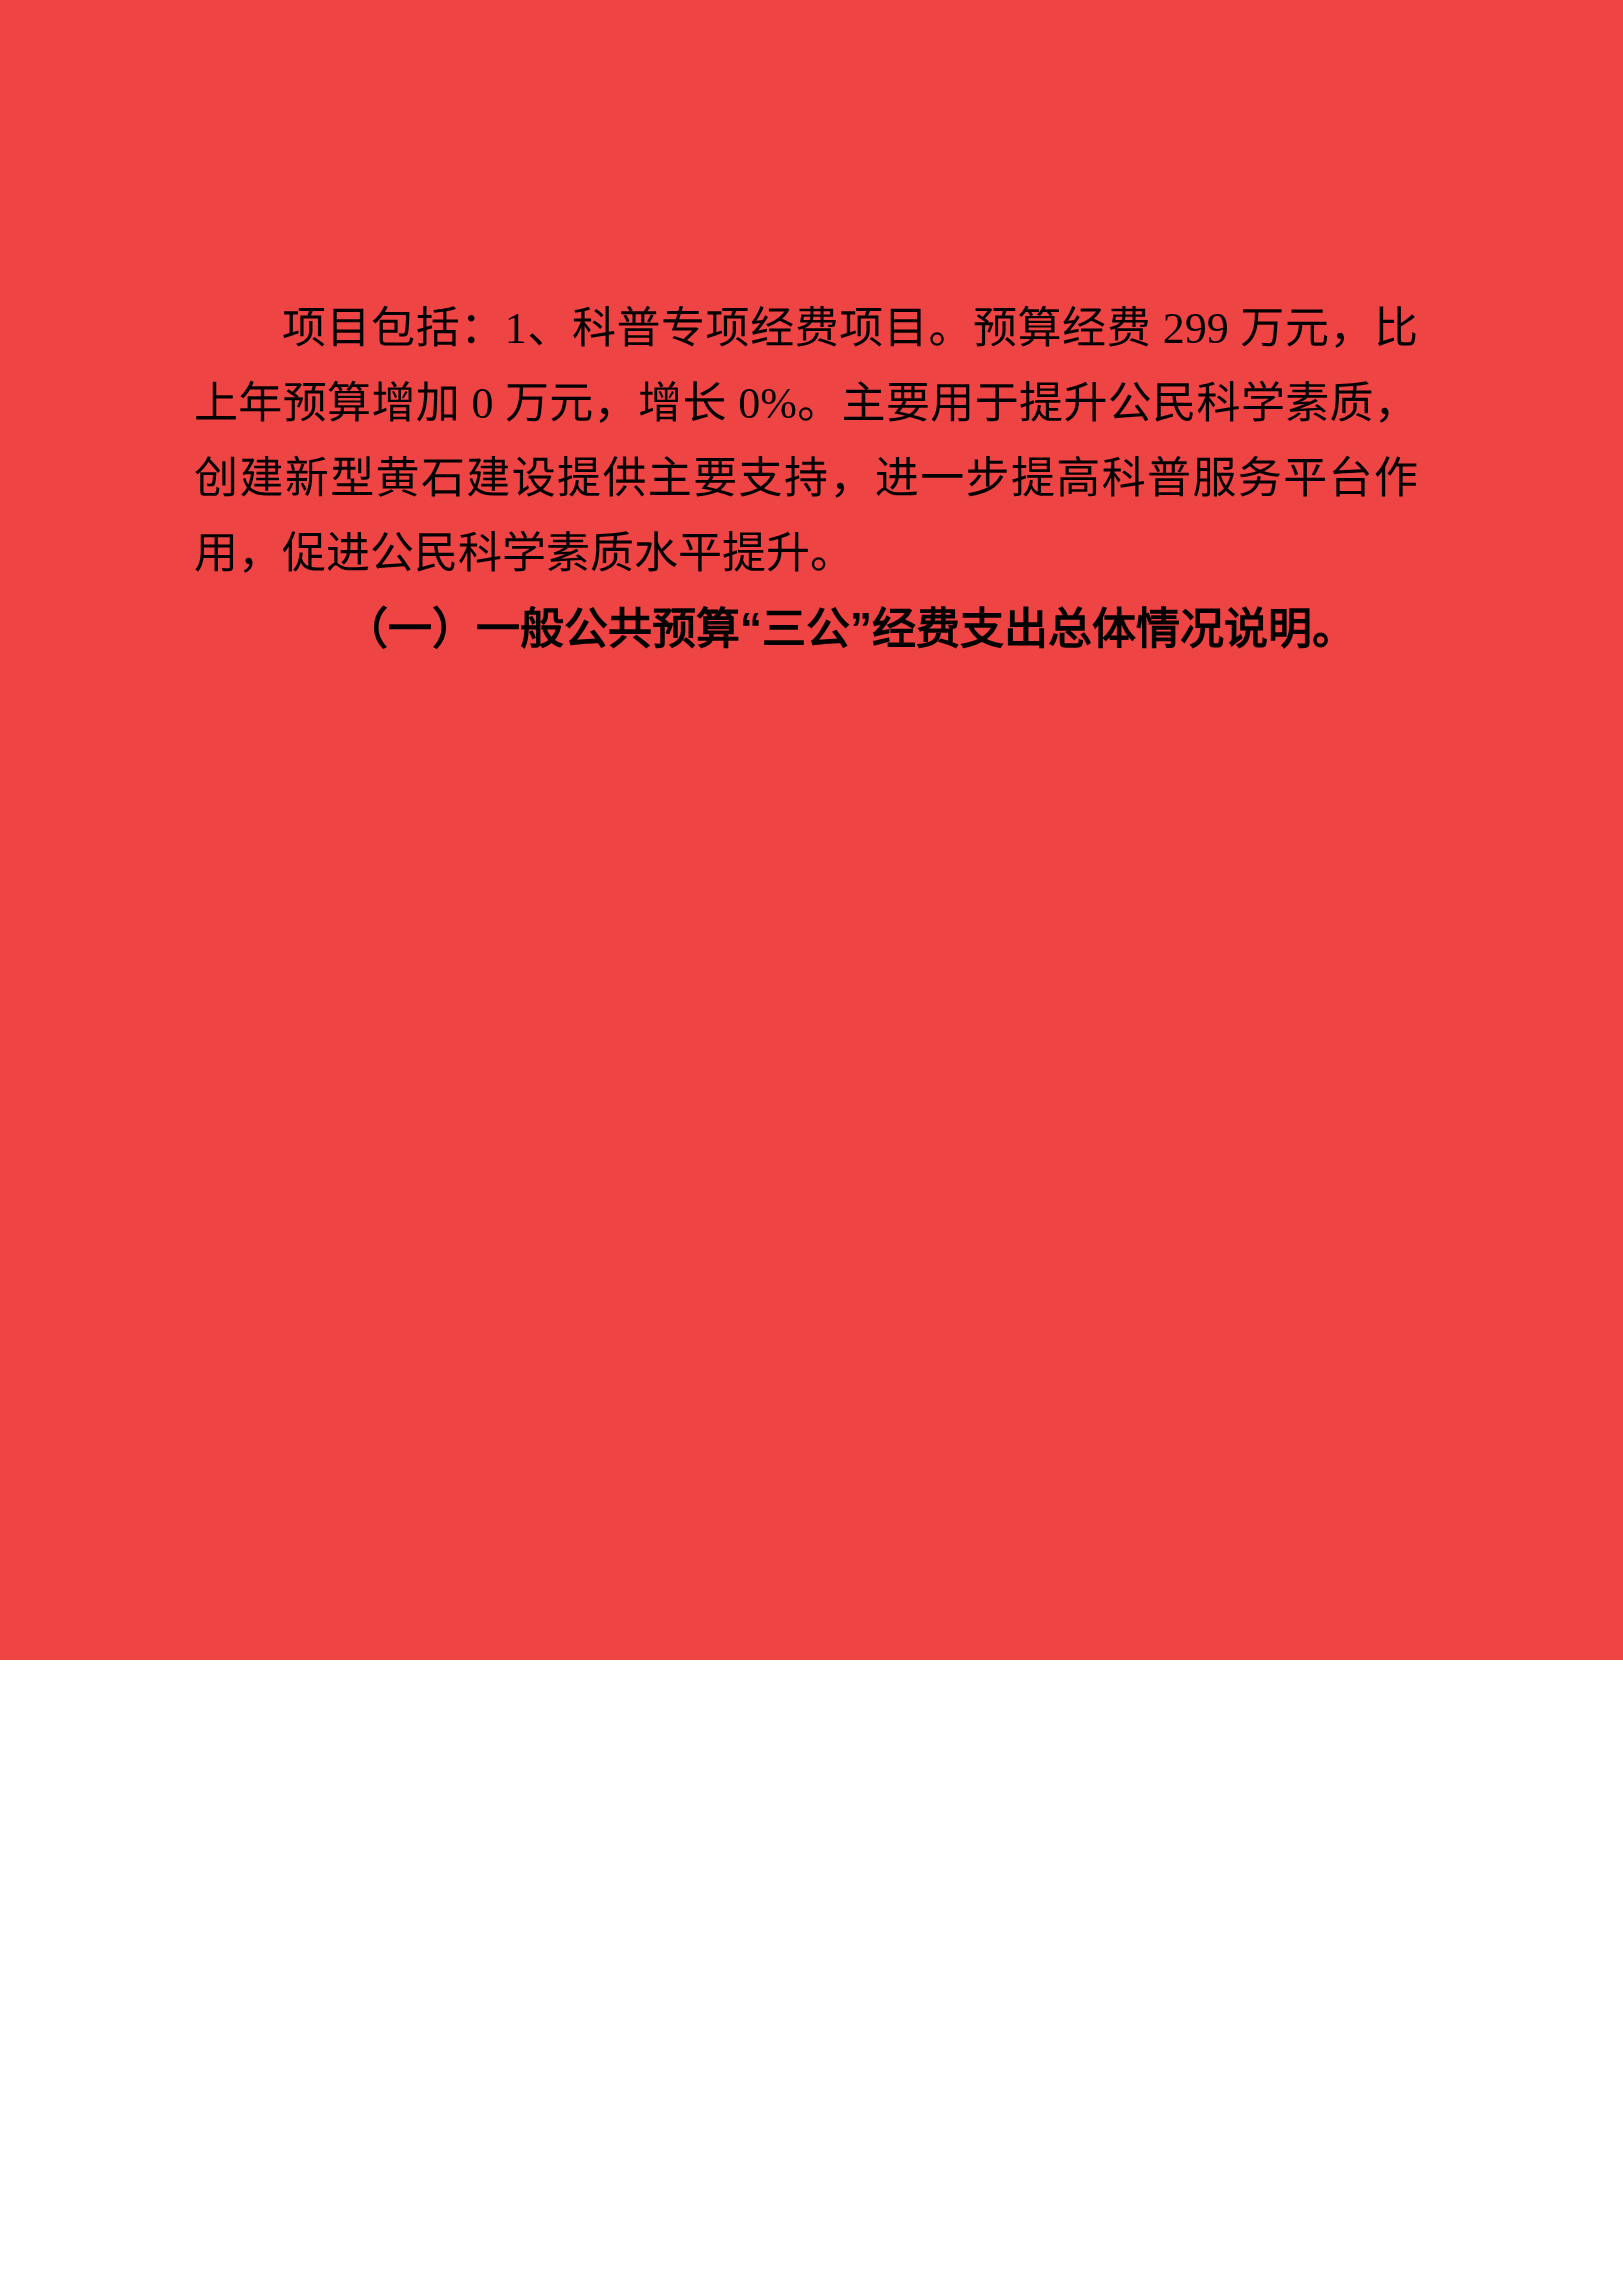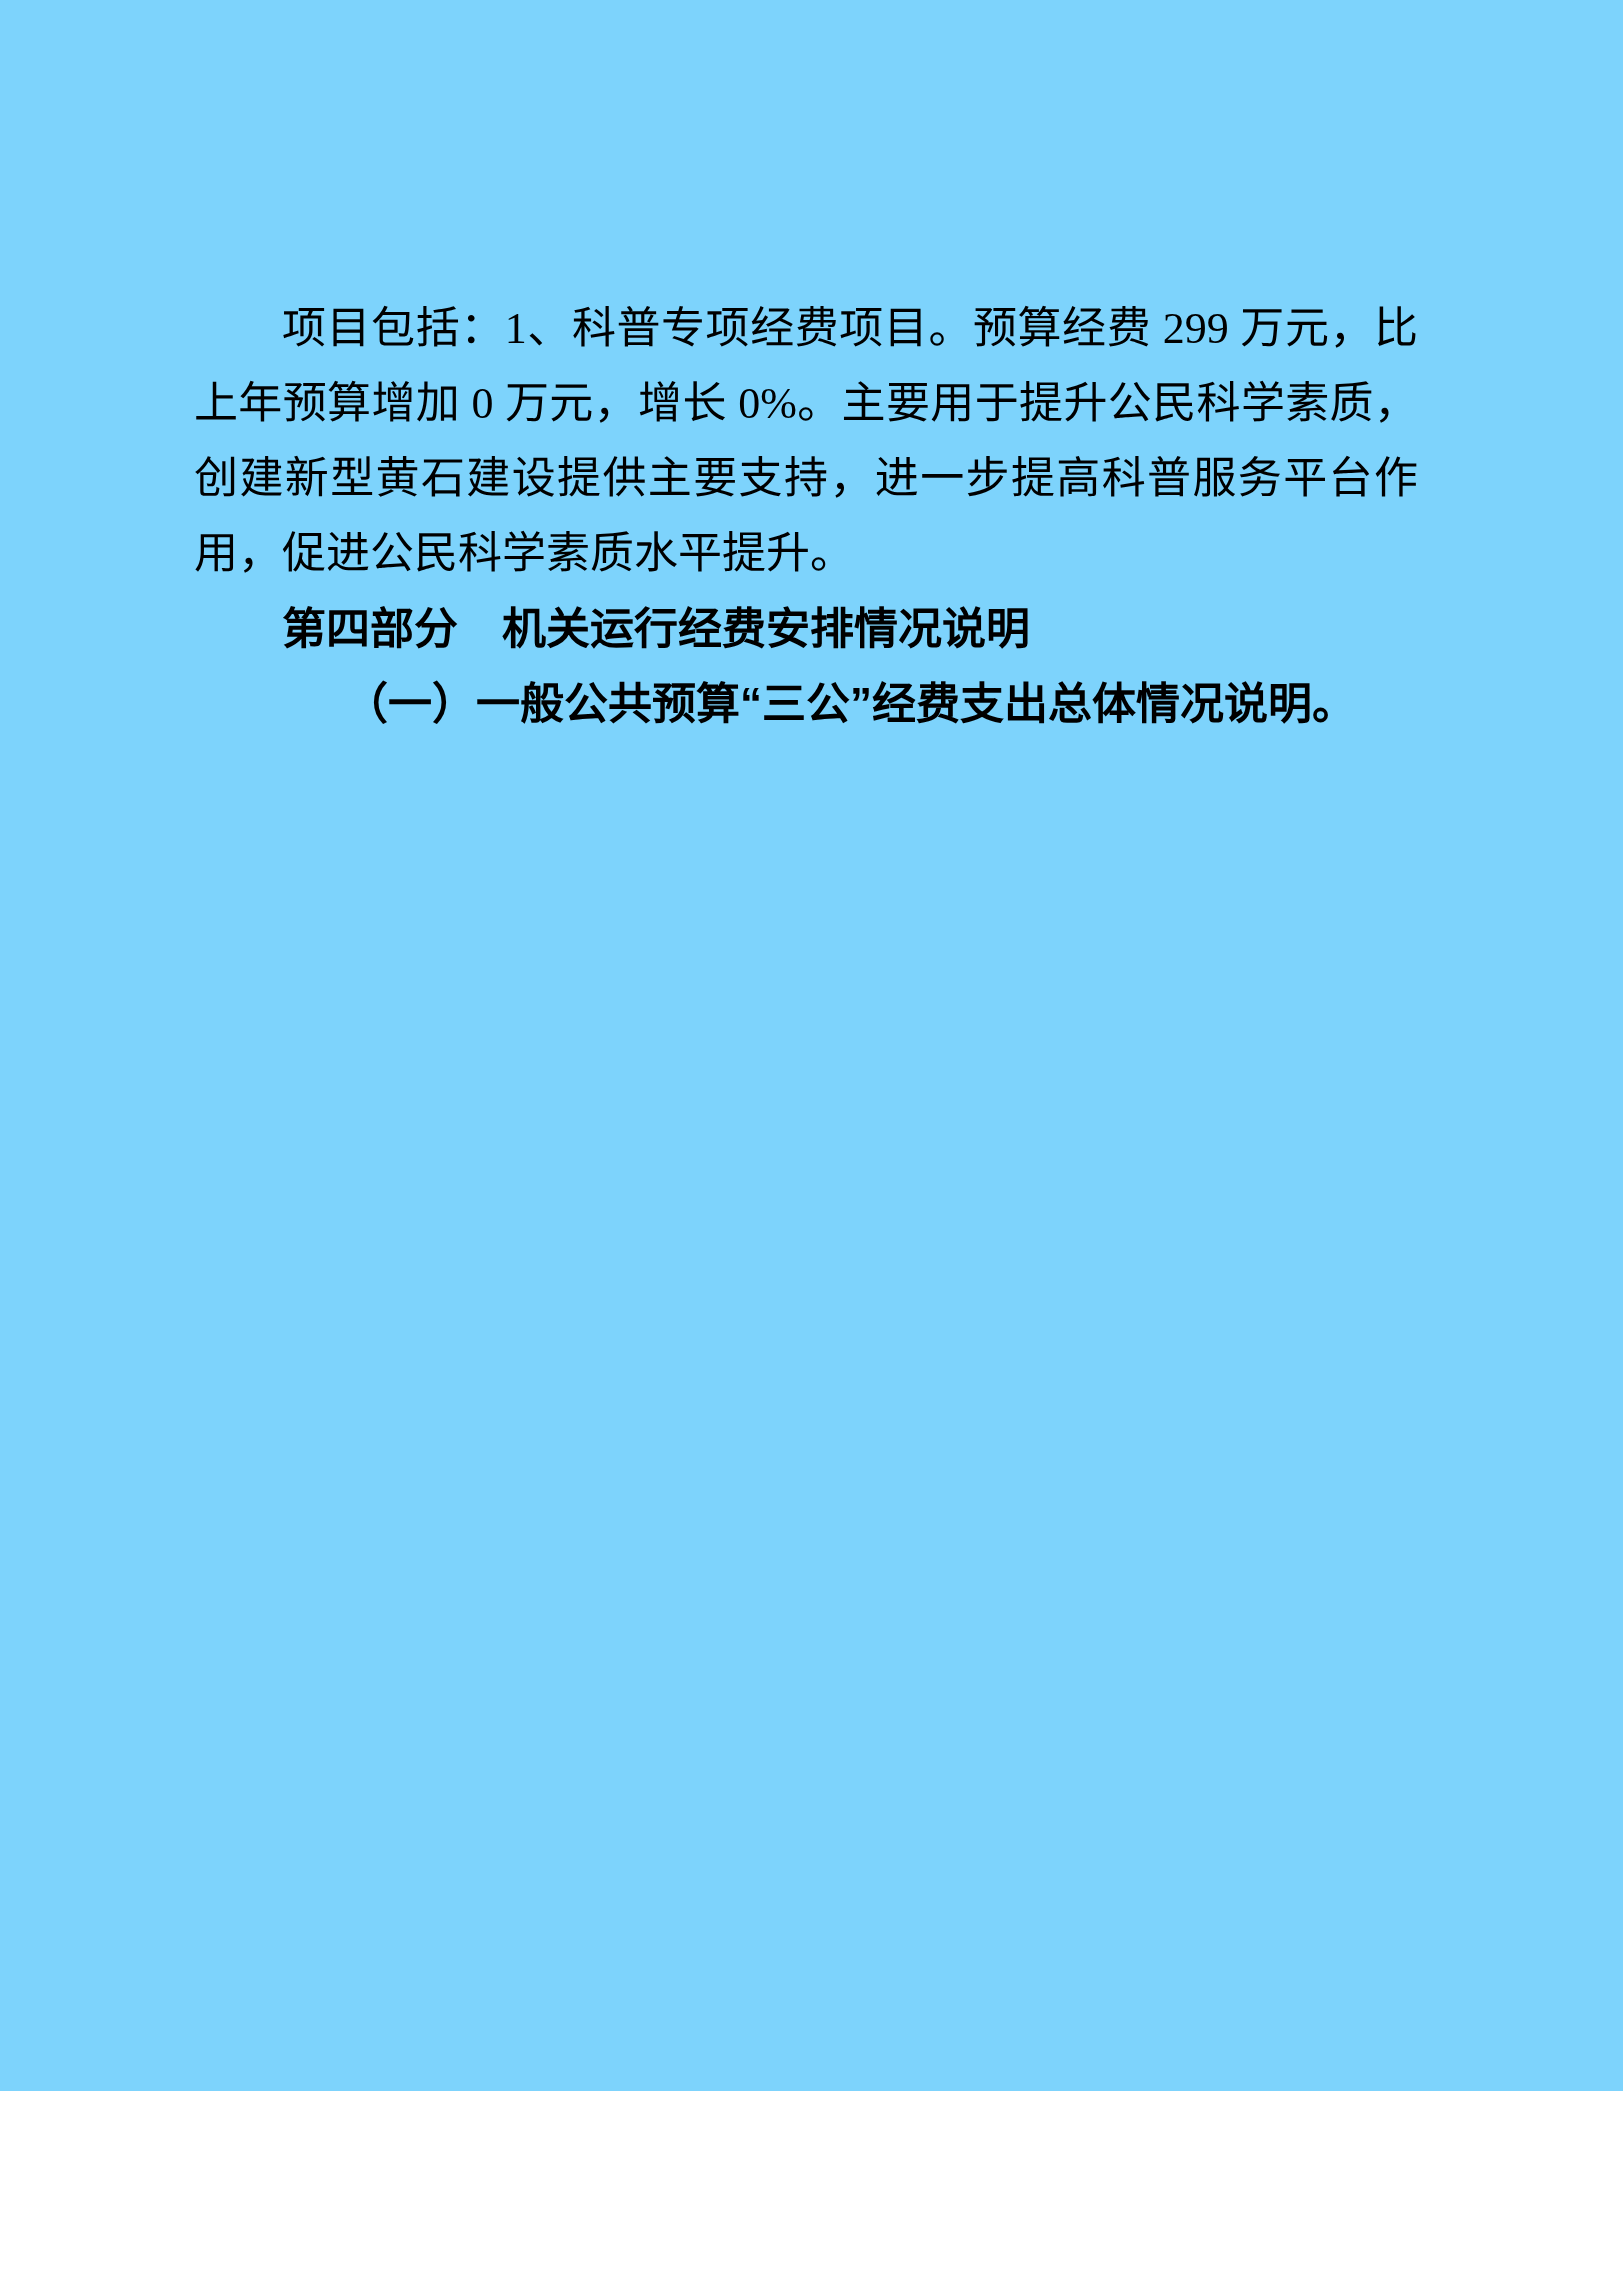--- a/index.html
+++ b/index.html
@@ -3,22 +3,22 @@
 <meta charset="utf-8">
 <style>
   html, body {
     margin: 0;
     padding: 0;
     background: #ffffff;
   }
   .page {
     position: relative;
     width: 1623px;
-    height: 2091px;
-    background: #7dd3fc;
+    height: 1660px;
+    background: #ef4444;
     color: #000000;
     overflow: hidden;
     font-family: "Liberation Serif", "DejaVu Serif", serif;
   }
   .content {
     position: absolute;
     left: 194px;
     top: 291px;
     width: 1224px;
   }
@@ -59,20 +59,19 @@
     line-height: 33px;
     color: #000000;
   }
 </style>
 </head>
 <body>
 
 <div class="page">
   <main class="content">
       <p class="para body">项目包括：1、科普专项经费项目。预算经费 299 万元，比上年预算增加 0 万元，增长 0%。主要用于提升公民科学素质，创建新型黄石建设提供主要支持，进一步提高科普服务平台作用，促进公民科学素质水平提升。</p>
-      <p class="para heading">第四部分　机关运行经费安排情况说明</p>
       <p class="para subheading">（一）一般公共预算“三公”经费支出总体情况说明。</p>
     </main>
   <footer class="page-footer">
     <span class="page-number">6</span>
   </footer>
 </div>
 
 
 </body></html>

